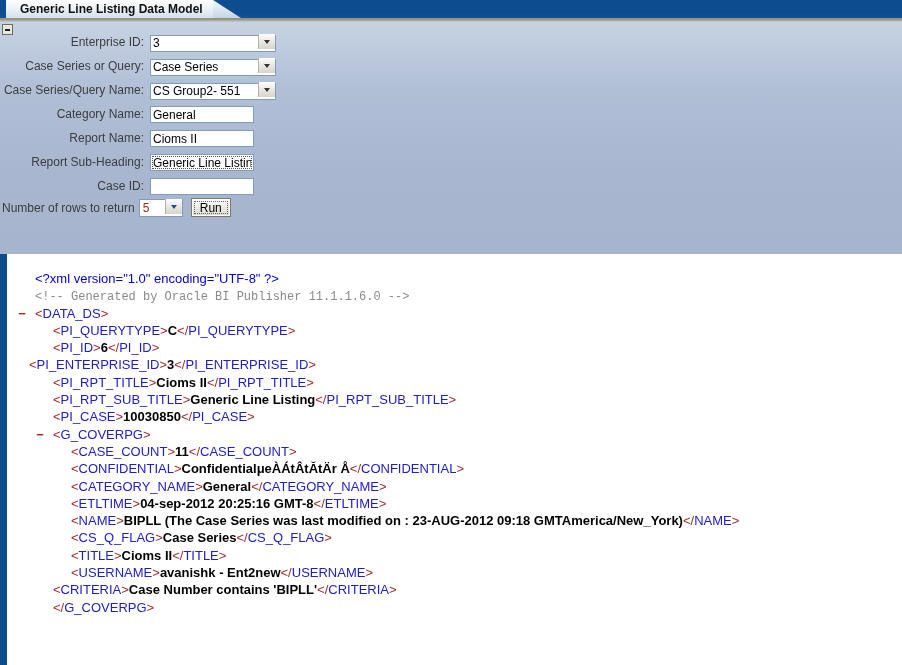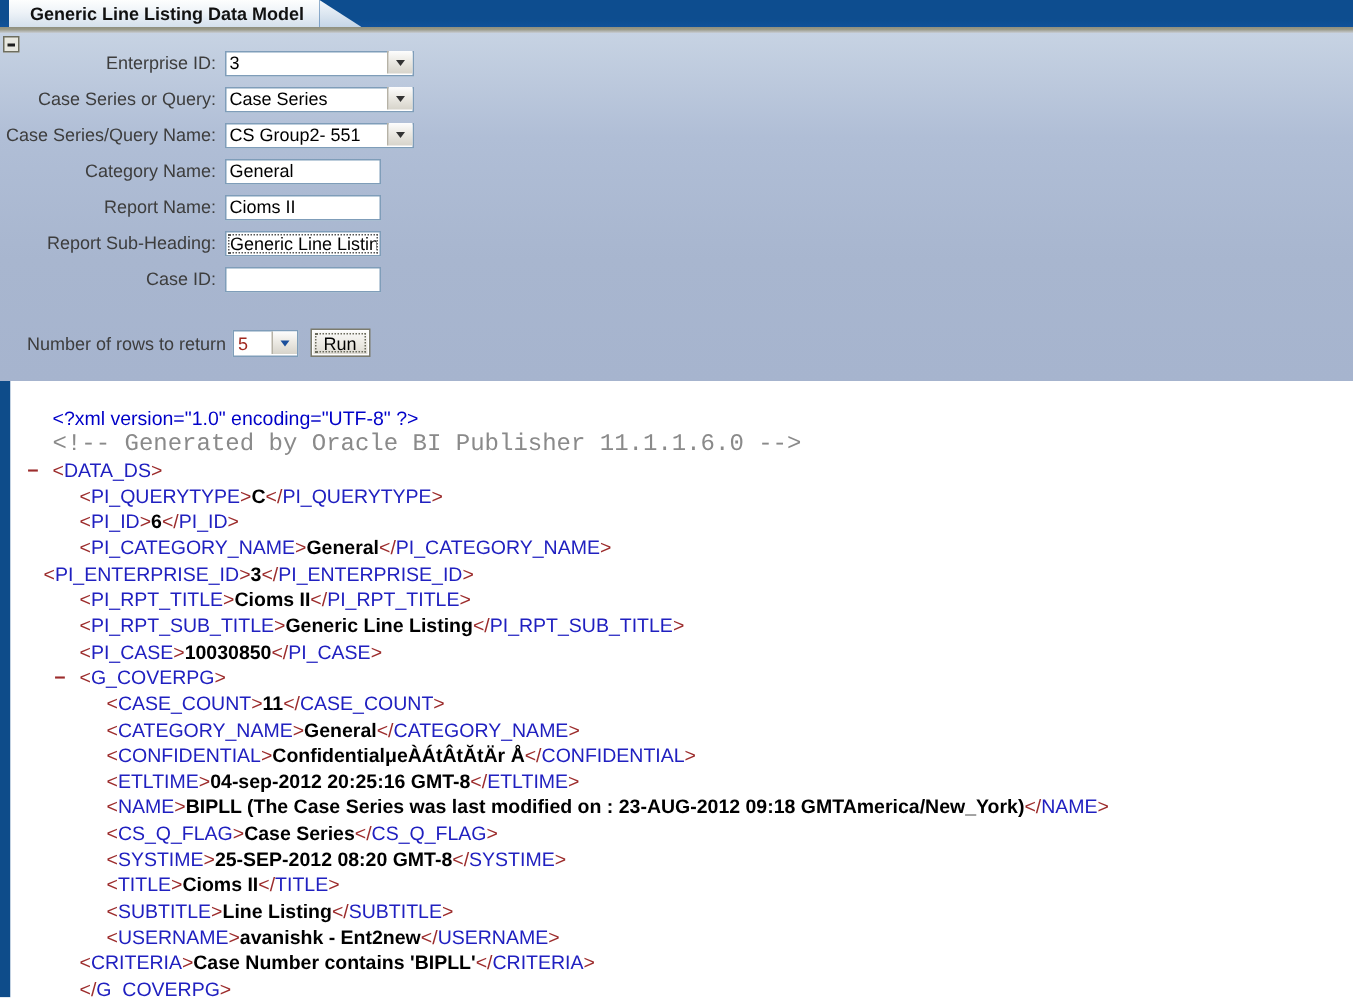--- a/index.html
+++ b/index.html
@@ -162,22 +162,22 @@
   }
   input.wintext.focused {
     outline: 1px dotted #555;
     outline-offset: -3px;
   }
 
   
   .rowsline {
     display: flex;
     align-items: center;
-    margin-top: 21px;
-    padding-left: 18px;
+    margin-top: 0;
+    padding-left: 2px;
   }
   .rowsline .rlabel {
     font-size: 12px;
     color: #3d3d3d;
     margin-right: 4px;
     white-space: nowrap;
   }
   select.rowssel {
     -webkit-appearance: none;
     appearance: none;
@@ -236,21 +236,21 @@
   .minus {
     position: absolute;
     display: inline-block;
     width: 10px;
     text-align: center;
     color: #9c2c2c;
     font-weight: bold;
     font-size: 13px;
   }
   .pi     { color: #0000c8; }
-  .comment{ color: #8a8a8a; font-family: "Liberation Mono", monospace; font-size: 16px; }
+  .comment{ color: #8a8a8a; font-family: "Liberation Mono", monospace; font-size: 12px; }
   .punc   { color: #9c2c2c; }
   .tag    { color: #2020c0; }
   .val    { color: #000000; font-weight: bold; }
 </style>
 </head>
 <body>
 
 <div id="app">
 
   <div class="tabstrip">
@@ -305,33 +305,30 @@
         <button class="runbtn">Run</button>
       </div>
     </div>
 
   <div class="xmlview" id="xmlview">
       <div class="xline" style="padding-left: 28px;"><span class="pi">&lt;?xml version="1.0" encoding="UTF-8" ?&gt;</span></div>
       <div class="xline" style="padding-left: 28px;"><span class="comment">&lt;!-- Generated by Oracle BI Publisher 11.1.1.6.0  --&gt;</span></div>
       <div class="xline" style="padding-left: 28px;"><span class="minus" style="left:10px">−</span><span class="punc">&lt;</span><span class="tag">DATA_DS</span><span class="punc">&gt;</span></div>
       <div class="xline" style="padding-left: 46px;"><span class="punc">&lt;</span><span class="tag">PI_QUERYTYPE</span><span class="punc">&gt;</span><span class="val">C</span><span class="punc">&lt;/</span><span class="tag">PI_QUERYTYPE</span><span class="punc">&gt;</span></div>
       <div class="xline" style="padding-left: 46px;"><span class="punc">&lt;</span><span class="tag">PI_ID</span><span class="punc">&gt;</span><span class="val">6</span><span class="punc">&lt;/</span><span class="tag">PI_ID</span><span class="punc">&gt;</span></div>
-      <div class="xline" style="padding-left: 46px;"><span class="punc">&lt;</span><span class="tag">PI_CATEGORY_NAME</span><span class="punc">&gt;</span><span class="val">General</span><span class="punc">&lt;/</span><span class="tag">PI_CATEGORY_NAME</span><span class="punc">&gt;</span></div>
       <div class="xline" style="padding-left: 22px;"><span class="punc">&lt;</span><span class="tag">PI_ENTERPRISE_ID</span><span class="punc">&gt;</span><span class="val">3</span><span class="punc">&lt;/</span><span class="tag">PI_ENTERPRISE_ID</span><span class="punc">&gt;</span></div>
       <div class="xline" style="padding-left: 46px;"><span class="punc">&lt;</span><span class="tag">PI_RPT_TITLE</span><span class="punc">&gt;</span><span class="val">Cioms II</span><span class="punc">&lt;/</span><span class="tag">PI_RPT_TITLE</span><span class="punc">&gt;</span></div>
       <div class="xline" style="padding-left: 46px;"><span class="punc">&lt;</span><span class="tag">PI_RPT_SUB_TITLE</span><span class="punc">&gt;</span><span class="val">Generic Line Listing</span><span class="punc">&lt;/</span><span class="tag">PI_RPT_SUB_TITLE</span><span class="punc">&gt;</span></div>
       <div class="xline" style="padding-left: 46px;"><span class="punc">&lt;</span><span class="tag">PI_CASE</span><span class="punc">&gt;</span><span class="val">10030850</span><span class="punc">&lt;/</span><span class="tag">PI_CASE</span><span class="punc">&gt;</span></div>
       <div class="xline" style="padding-left: 46px;"><span class="minus" style="left:28px">−</span><span class="punc">&lt;</span><span class="tag">G_COVERPG</span><span class="punc">&gt;</span></div>
       <div class="xline" style="padding-left: 64px;"><span class="punc">&lt;</span><span class="tag">CASE_COUNT</span><span class="punc">&gt;</span><span class="val">11</span><span class="punc">&lt;/</span><span class="tag">CASE_COUNT</span><span class="punc">&gt;</span></div>
+      <div class="xline" style="padding-left: 64px;"><span class="punc">&lt;</span><span class="tag">CONFIDENTIAL</span><span class="punc">&gt;</span><span class="val">ConfidentialμeÀÁtÂtĂtÄr Å</span><span class="punc">&lt;/</span><span class="tag">CONFIDENTIAL</span><span class="punc">&gt;</span></div>
       <div class="xline" style="padding-left: 64px;"><span class="punc">&lt;</span><span class="tag">CATEGORY_NAME</span><span class="punc">&gt;</span><span class="val">General</span><span class="punc">&lt;/</span><span class="tag">CATEGORY_NAME</span><span class="punc">&gt;</span></div>
-      <div class="xline" style="padding-left: 64px;"><span class="punc">&lt;</span><span class="tag">CONFIDENTIAL</span><span class="punc">&gt;</span><span class="val">ConfidentialμeÀÁtÂtĂtÄr Å</span><span class="punc">&lt;/</span><span class="tag">CONFIDENTIAL</span><span class="punc">&gt;</span></div>
       <div class="xline" style="padding-left: 64px;"><span class="punc">&lt;</span><span class="tag">ETLTIME</span><span class="punc">&gt;</span><span class="val">04-sep-2012 20:25:16 GMT-8</span><span class="punc">&lt;/</span><span class="tag">ETLTIME</span><span class="punc">&gt;</span></div>
       <div class="xline" style="padding-left: 64px;"><span class="punc">&lt;</span><span class="tag">NAME</span><span class="punc">&gt;</span><span class="val">BIPLL (The Case Series was last modified on : 23-AUG-2012 09:18 GMTAmerica/New_York)</span><span class="punc">&lt;/</span><span class="tag">NAME</span><span class="punc">&gt;</span></div>
       <div class="xline" style="padding-left: 64px;"><span class="punc">&lt;</span><span class="tag">CS_Q_FLAG</span><span class="punc">&gt;</span><span class="val">Case Series</span><span class="punc">&lt;/</span><span class="tag">CS_Q_FLAG</span><span class="punc">&gt;</span></div>
-      <div class="xline" style="padding-left: 64px;"><span class="punc">&lt;</span><span class="tag">SYSTIME</span><span class="punc">&gt;</span><span class="val">25-SEP-2012 08:20 GMT-8</span><span class="punc">&lt;/</span><span class="tag">SYSTIME</span><span class="punc">&gt;</span></div>
       <div class="xline" style="padding-left: 64px;"><span class="punc">&lt;</span><span class="tag">TITLE</span><span class="punc">&gt;</span><span class="val">Cioms II</span><span class="punc">&lt;/</span><span class="tag">TITLE</span><span class="punc">&gt;</span></div>
-      <div class="xline" style="padding-left: 64px;"><span class="punc">&lt;</span><span class="tag">SUBTITLE</span><span class="punc">&gt;</span><span class="val">Line Listing</span><span class="punc">&lt;/</span><span class="tag">SUBTITLE</span><span class="punc">&gt;</span></div>
       <div class="xline" style="padding-left: 64px;"><span class="punc">&lt;</span><span class="tag">USERNAME</span><span class="punc">&gt;</span><span class="val">avanishk - Ent2new</span><span class="punc">&lt;/</span><span class="tag">USERNAME</span><span class="punc">&gt;</span></div>
       <div class="xline" style="padding-left: 46px;"><span class="punc">&lt;</span><span class="tag">CRITERIA</span><span class="punc">&gt;</span><span class="val">Case Number contains 'BIPLL'</span><span class="punc">&lt;/</span><span class="tag">CRITERIA</span><span class="punc">&gt;</span></div>
       <div class="xline" style="padding-left: 46px;"><span class="punc">&lt;/</span><span class="tag">G_COVERPG</span><span class="punc">&gt;</span></div>
     </div>
 
 </div>
 
 </body></html>

